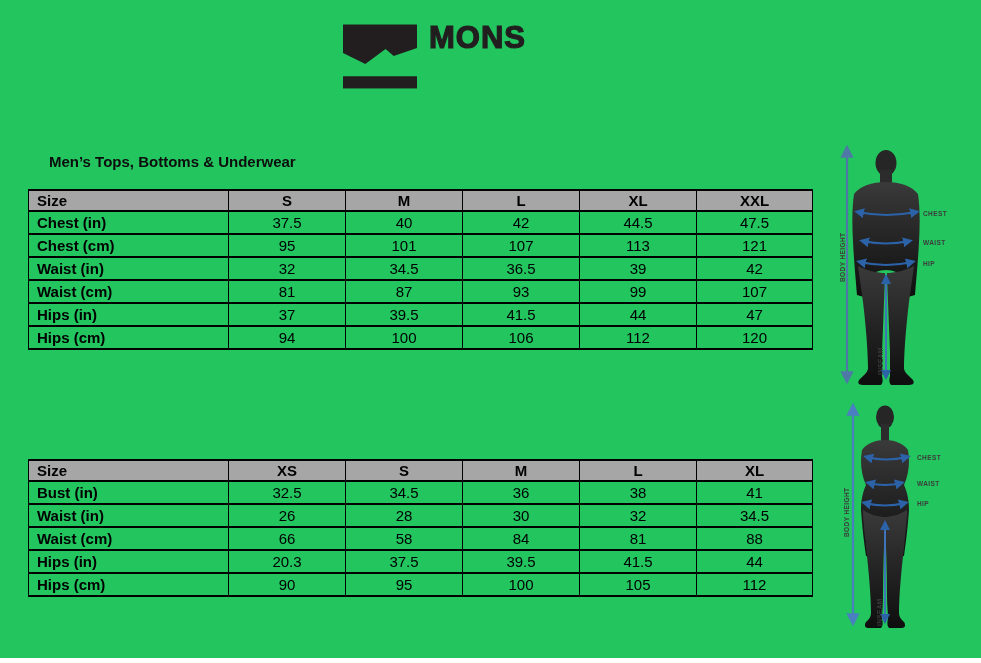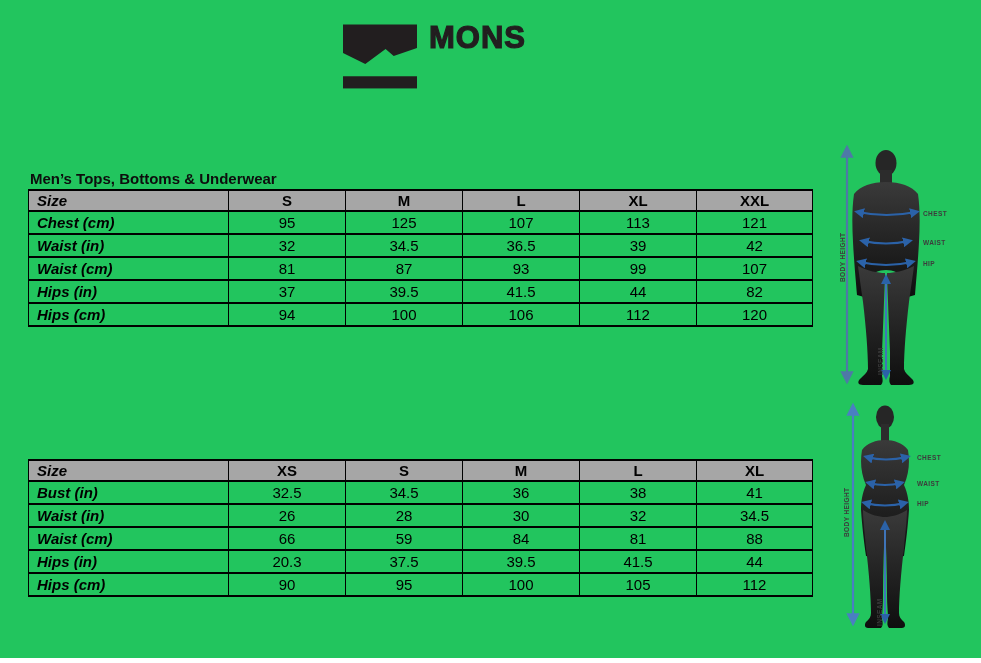--- a/index.html
+++ b/index.html
@@ -10,34 +10,34 @@
   
   .logo{position:absolute;left:343px;top:22px;display:flex;align-items:flex-start;}
   .logo-icon{width:74px;height:65px;margin-top:2px;}
   .logo-text{
     margin-left:12px;font-weight:700;font-size:31px;line-height:31px;
     letter-spacing:1px;color:#221e1f;-webkit-text-stroke:1.2px #221e1f;
     margin-top:0px;
   }
   
   .section-title{position:absolute;left:30px;font-size:15px;font-weight:700;color:#0d0d0d;}
-  #men-title{top:170px;}
+  #men-title{top:153px;margin-left:19px;}
   #women-title{top:423px;}
   
   .table-wrap{position:absolute;left:28px;}
   #men-table-wrap{top:189px;}
   #women-table-wrap{top:459px;}
   table.size-table{border-collapse:collapse;table-layout:fixed;width:784px;font-size:15px;}
   table.size-table th,table.size-table td{
     border:1px solid #000;border-top-width:2px;border-bottom-width:2px;
     height:21px;padding:0 2px;text-align:center;font-weight:400;line-height:1;
     overflow:hidden;white-space:nowrap;
   }
   table.size-table th{background:#a6a6a6;font-weight:700;height:19px;}
-  table.size-table .c0{text-align:left;padding-left:8px;font-weight:700;font-style:italic;}
+  table.size-table .c0{text-align:left;padding-left:8px;font-weight:700;}
   
   .figure{position:absolute;left:838px;}
   #male-figure{top:142px;}
   #female-figure{top:400px;}
   .fig-label{font-size:6.5px;font-weight:700;fill:#3c3c3c;letter-spacing:.4px;}
 </style>
 </head>
 <body>
 
 <div class="page">
@@ -69,23 +69,31 @@
           <th class="c0">Size</th>
           <th>S</th>
           <th>M</th>
           <th>L</th>
           <th>XL</th>
           <th>XXL</th>
         </tr>
       </thead>
       <tbody>
         <tr>
+          <td class="c0">Chest (in)</td>
+          <td>37.5</td>
+          <td>40</td>
+          <td>42</td>
+          <td>44.5</td>
+          <td>47.5</td>
+        </tr>
+        <tr>
           <td class="c0">Chest (cm)</td>
           <td>95</td>
-          <td>125</td>
+          <td>101</td>
           <td>107</td>
           <td>113</td>
           <td>121</td>
         </tr>
         <tr>
           <td class="c0">Waist (in)</td>
           <td>32</td>
           <td>34.5</td>
           <td>36.5</td>
           <td>39</td>
@@ -98,21 +106,21 @@
           <td>93</td>
           <td>99</td>
           <td>107</td>
         </tr>
         <tr>
           <td class="c0">Hips (in)</td>
           <td>37</td>
           <td>39.5</td>
           <td>41.5</td>
           <td>44</td>
-          <td>82</td>
+          <td>47</td>
         </tr>
         <tr>
           <td class="c0">Hips (cm)</td>
           <td>94</td>
           <td>100</td>
           <td>106</td>
           <td>112</td>
           <td>120</td>
         </tr>
       </tbody>
@@ -153,21 +161,21 @@
           <td class="c0">Waist (in)</td>
           <td>26</td>
           <td>28</td>
           <td>30</td>
           <td>32</td>
           <td>34.5</td>
         </tr>
         <tr>
           <td class="c0">Waist (cm)</td>
           <td>66</td>
-          <td>59</td>
+          <td>58</td>
           <td>84</td>
           <td>81</td>
           <td>88</td>
         </tr>
         <tr>
           <td class="c0">Hips (in)</td>
           <td>20.3</td>
           <td>37.5</td>
           <td>39.5</td>
           <td>41.5</td>

